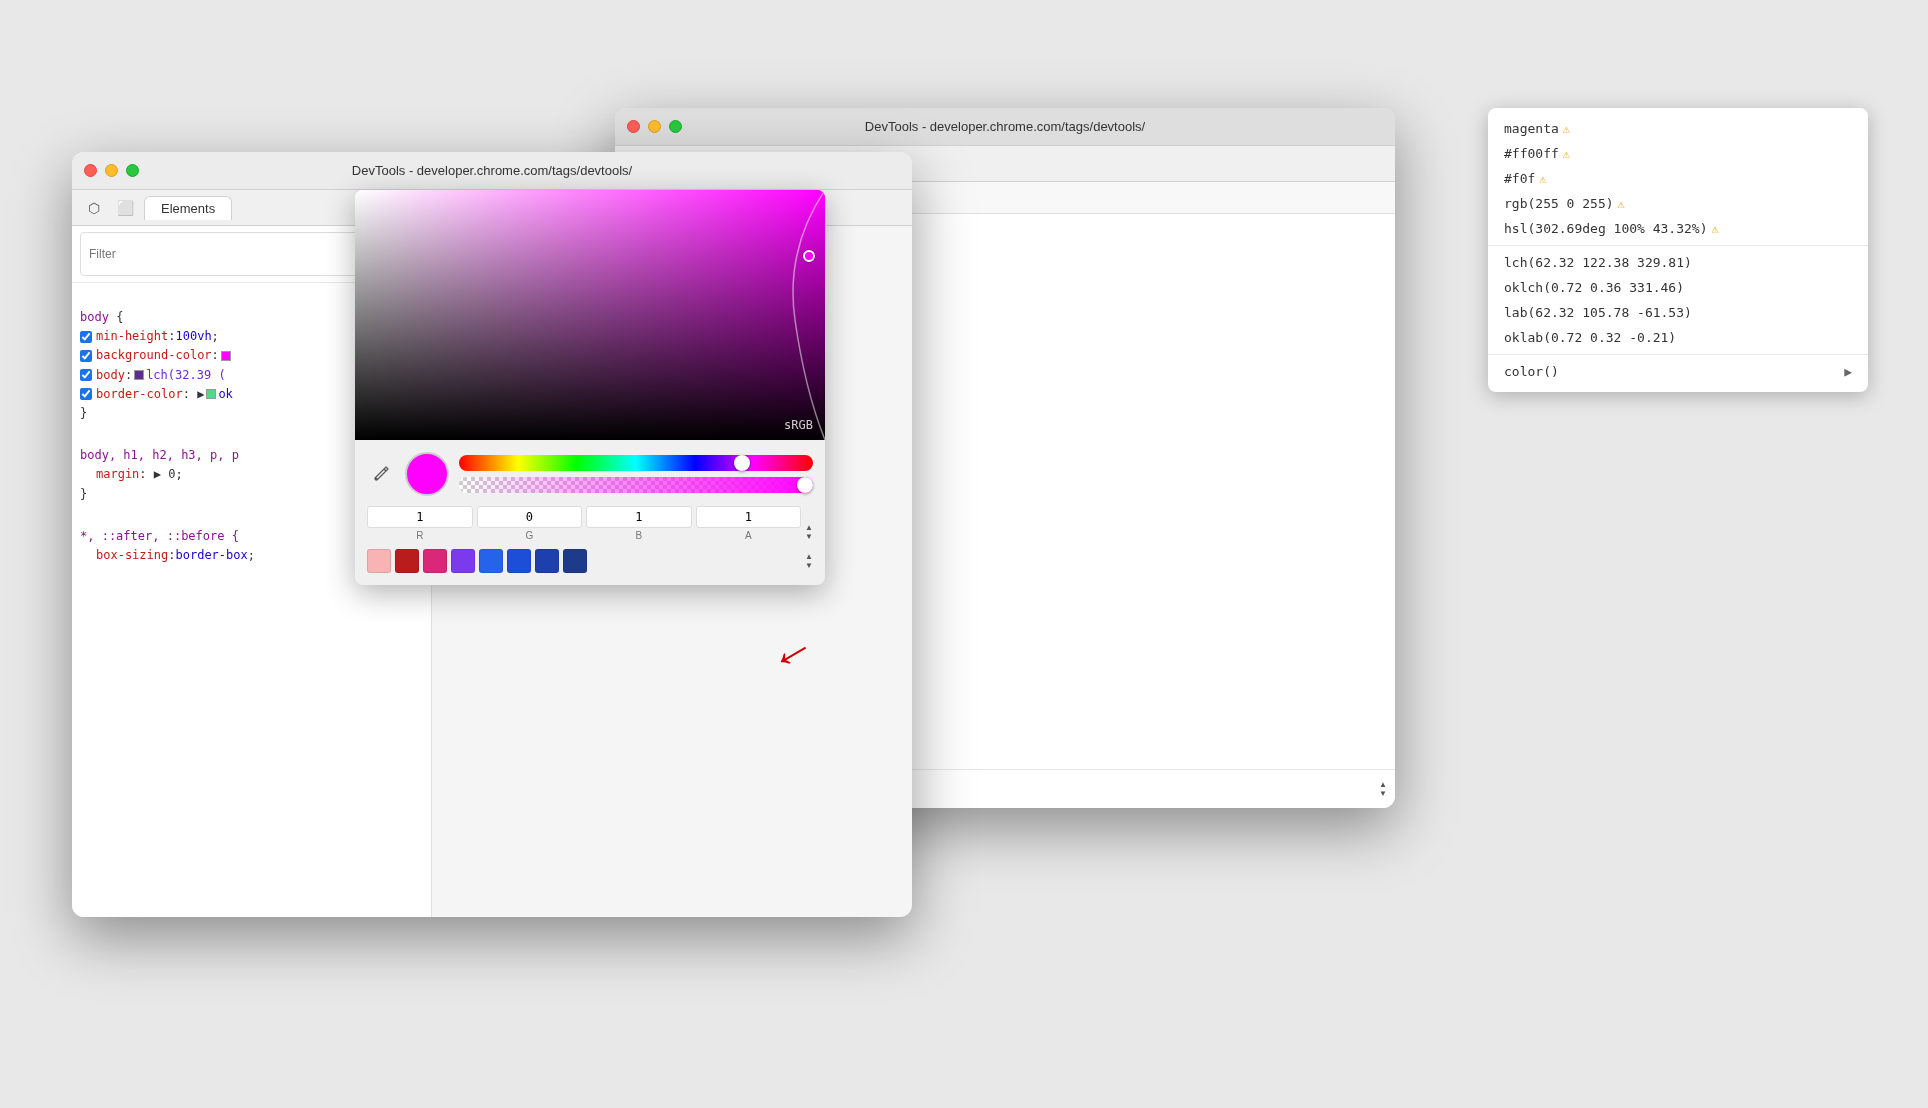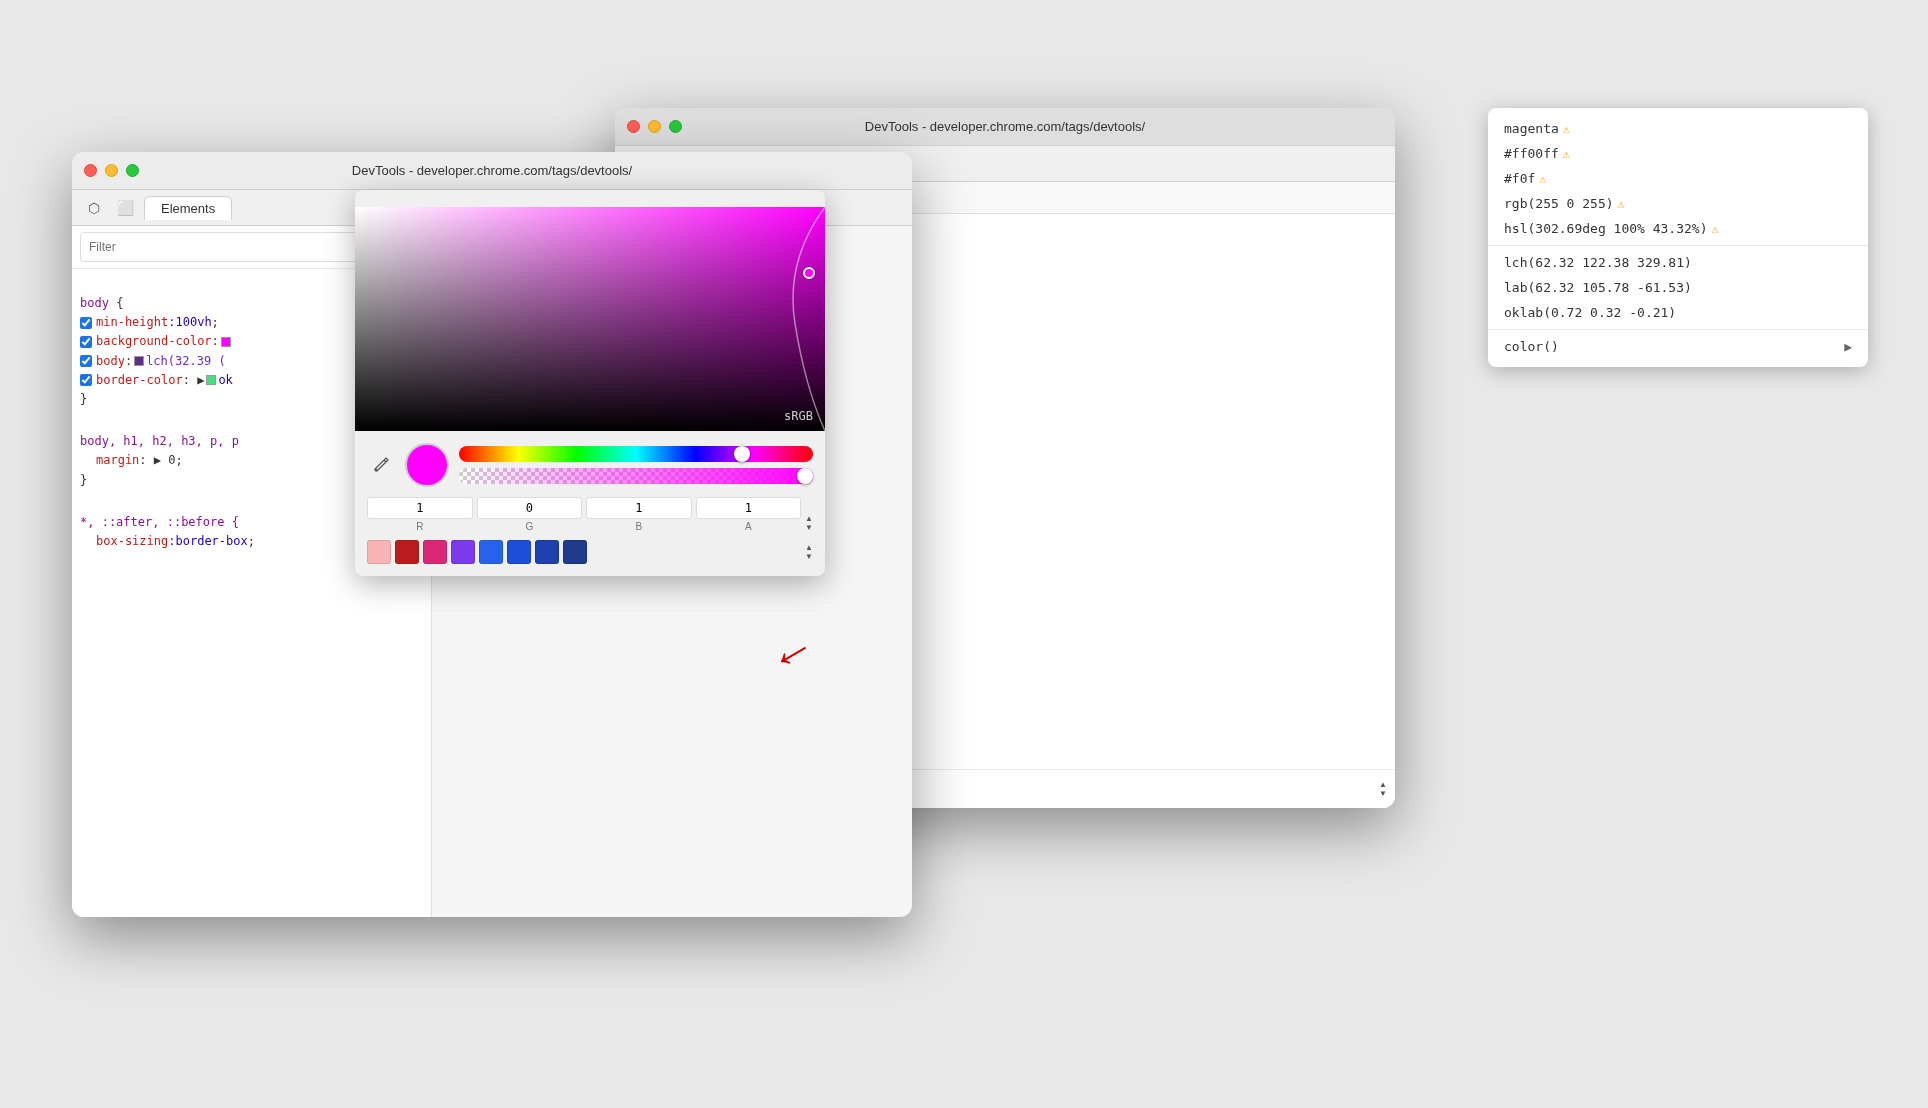--- a/index.html
+++ b/index.html
@@ -180,21 +180,21 @@
     
     .filter-bar {
       padding: 6px 8px;
       border-bottom: 1px solid #e8e8e8;
     }
 
     .filter-input {
       width: 100%;
       border: 1px solid #ddd;
       border-radius: 4px;
-      padding: 7px 8px;
+      padding: 14px 8px;
       font-size: 12px;
       color: #666;
       background: #fff;
       outline: none;
     }
 
     
     .css-rules {
       flex: 1;
       overflow-y: auto;
@@ -237,26 +237,25 @@
       box-shadow: 0 8px 30px rgba(0,0,0,0.3);
       width: 470px;
       top: 190px;
       left: 355px;
       z-index: 100;
       overflow: hidden;
     }
 
     .color-gradient {
       width: 100%;
-      height: 224px;
+      height: 250px;
       position: relative;
       background: linear-gradient(to bottom, transparent, black),
                   linear-gradient(to right, white, magenta);
       overflow: hidden;
-      margin-top: 17px;
     }
 
     .srgb-label {
       position: absolute;
       bottom: 8px;
       right: 12px;
       color: rgba(255,255,255,0.8);
       font-size: 12px;
       font-family: monospace;
     }
@@ -594,20 +593,23 @@
     <span class="warning-icon">⚠</span>
   </div>
 
 
   <div class="color-repr-separator"></div>
 
   <div class="color-repr-item">
     <span>lch(62.32 122.38 329.81)</span>
   </div>
 
+  <div class="color-repr-item">
+    <span>oklch(0.72 0.36 331.46)</span>
+  </div>
 
   <div class="color-repr-item">
     <span>lab(62.32 105.78 -61.53)</span>
   </div>
 
   <div class="color-repr-item">
     <span>oklab(0.72 0.32 -0.21)</span>
   </div>
 
   <div class="color-repr-separator"></div>

